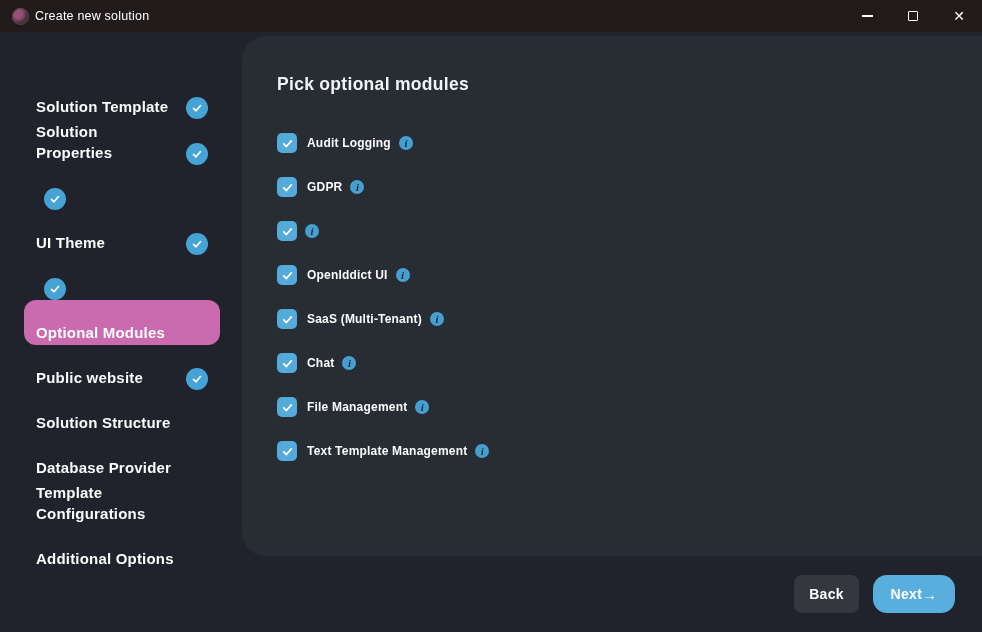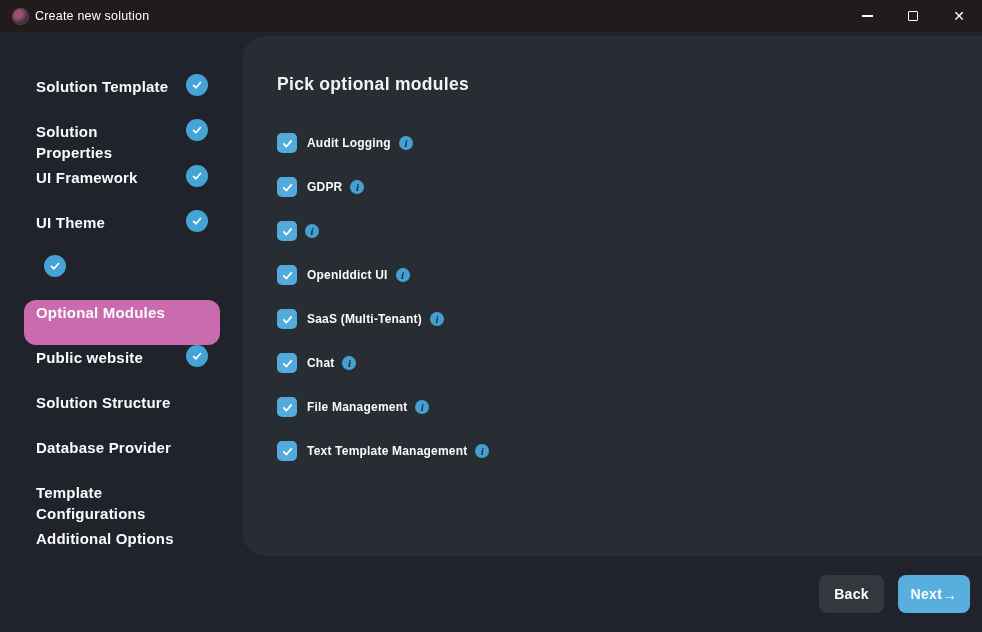--- a/index.html
+++ b/index.html
@@ -36,21 +36,21 @@
   .win-btn .x    { font-size:14px; line-height:1; }
 
   
   .sidebar {
     position:absolute; top:36px; left:0; width:242px; bottom:0;
     padding:38px 0 0 24px;
   }
   .steps { display:flex; flex-direction:column; width:196px; }
   .step {
     min-height:45px;
-    display:flex; align-items:flex-start;
+    display:flex; align-items:flex-end;
     font-weight:bold; font-size:15px; letter-spacing:0.2px;
     padding:0 12px;
     border-radius:12px;
     color:#fbfbfc;
     cursor:pointer;
   }
   .step.active { background:#c96bae; }
   .step-label { flex:1 1 auto; line-height:21px; padding:2px 0; }
   .step-check {
     flex:0 0 auto;
@@ -95,31 +95,31 @@
     font-weight:bold; font-style:italic;
     font-size:11px; line-height:14px;
     display:flex; align-items:center; justify-content:center;
     cursor:pointer;
   }
 
   
   .footer {
     position:absolute; left:242px; right:0; bottom:0; height:76px;
     display:flex; align-items:center; justify-content:flex-end;
-    gap:14px; padding-right:12px;
+    gap:14px; padding-right:27px;
   }
   .btn {
     height:38px; border:none; border-radius:8px;
     font-family:"Liberation Sans", sans-serif;
     font-size:14px; font-weight:bold; letter-spacing:0.3px;
     color:#ffffff; cursor:pointer;
     display:flex; align-items:center; justify-content:center;
   }
   .btn-back { background:#34373e; width:65px; }
-  .btn-next { background:#58aedd; width:72px; gap:0; }
+  .btn-next { background:#58aedd; width:82px; gap:0;border-radius:14px; }
   .btn-next .arrow { font-size:15px; font-weight:normal; }
 </style>
 </head>
 <body>
 
 <div class="titlebar">
   <div class="app-icon"></div>
   <div class="titlebar-title">Create new solution</div>
   <div class="win-controls">
     <div class="win-btn">
@@ -146,21 +146,20 @@
       </div>
       <div class="step">
         <span class="step-label">Solution Properties</span>
         <span class="step-check">
           <svg width="14" height="14" viewBox="0 0 20 20" fill="none">
             <polyline points="5,10.5 8.5,14 15,6.5" stroke="#ffffff" stroke-width="2.4" stroke-linecap="round" stroke-linejoin="round"></polyline>
           </svg>
         </span>
       </div>
       <div class="step">
-        <span class="step-label">UI Framework</span>
         <span class="step-check">
           <svg width="14" height="14" viewBox="0 0 20 20" fill="none">
             <polyline points="5,10.5 8.5,14 15,6.5" stroke="#ffffff" stroke-width="2.4" stroke-linecap="round" stroke-linejoin="round"></polyline>
           </svg>
         </span>
       </div>
       <div class="step">
         <span class="step-label">UI Theme</span>
         <span class="step-check">
           <svg width="14" height="14" viewBox="0 0 20 20" fill="none">

